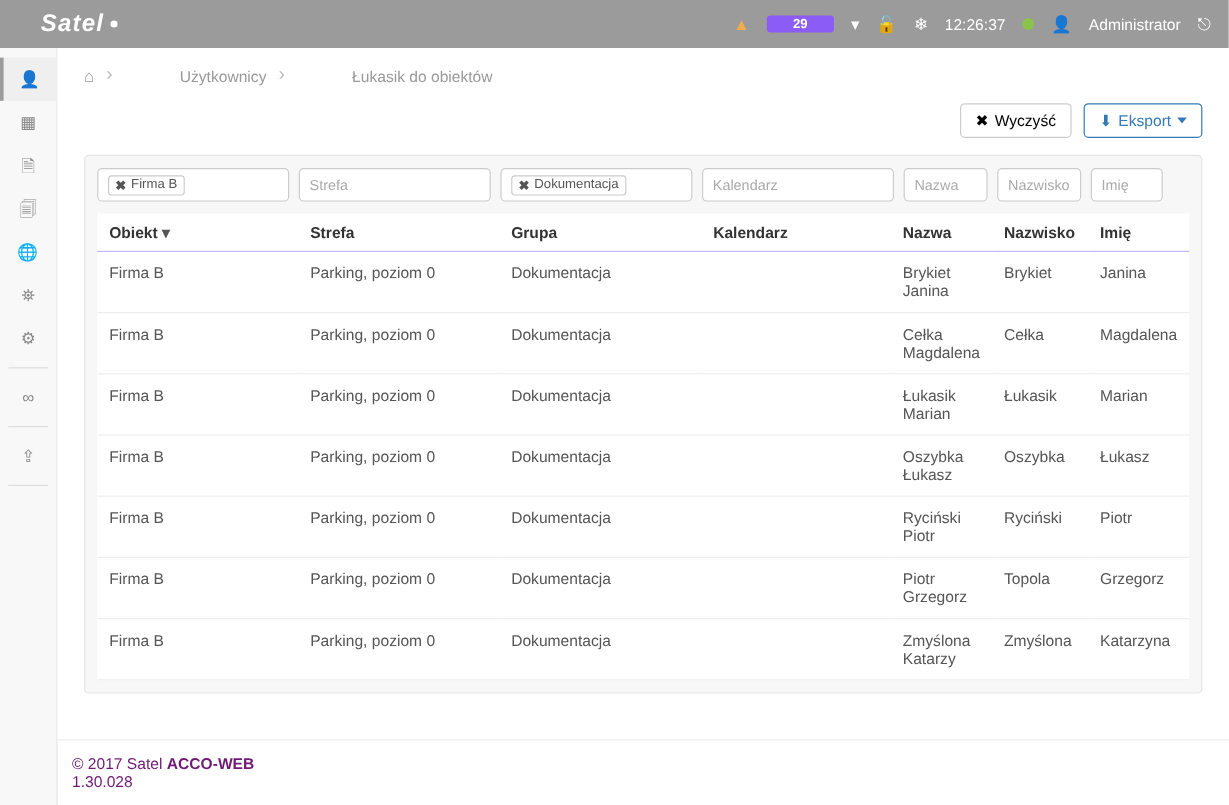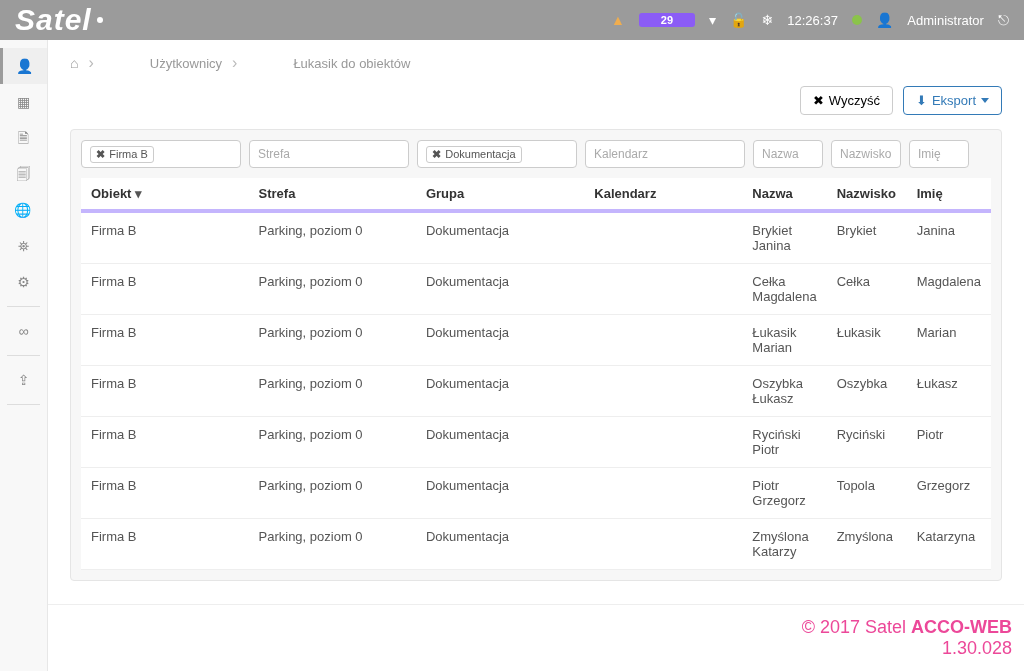--- a/index.html
+++ b/index.html
@@ -1,20 +1,20 @@
 <!DOCTYPE html>
 <html><head>
 <meta charset="utf-8">
 <style>
   * { box-sizing: border-box; margin:0; padding:0; }
   html,body { height:100%; font-family: "Helvetica Neue", Arial, sans-serif; font-size:13px; color:#333; background:#fff; }
   body { display:flex; flex-direction:column; }
 
   .topbar { height:40px; background:#9b9b9b; display:flex; align-items:center; padding:0 15px; color:#fff; }
-  .brand { font-family: Arial, sans-serif; font-size:30px; font-weight:bold; font-style:italic; letter-spacing:1px; display:flex; align-items:center; gap:3px; }
+  .brand { font-family: Arial, sans-serif; font-size:20px; font-weight:bold; font-style:italic; letter-spacing:1px; display:flex; align-items:center; gap:3px;margin-left:19px; }
   .brand .dot { width:6px; height:6px; border-radius:50%; background:#fff; display:inline-block; margin-left:2px; vertical-align:top;}
   .topbar-right { margin-left:auto; display:flex; align-items:center; gap:14px; }
   .badge-red { background:#8b5cf6; color:#fff; font-size:11px; padding:1px 22px; border-radius:3px; font-weight:bold; }
   .status-dot { width:10px; height:10px; border-radius:50%; background:#8BC34A; display:inline-block; }
 
   .body { flex:1; display:flex; min-height:0; }
   .sidebar { width:48px; background:#f8f8f8; border-right:1px solid #e7e7e7; display:flex; flex-direction:column; align-items:center; padding-top:8px; }
   .sidebar .sb-item { width:100%; height:36px; display:flex; align-items:center; justify-content:center; color:#888; cursor:pointer; }
   .sidebar .sb-item.active { border-left:3px solid #9b9b9b; color:#555; background:#efefef; }
   .sidebar .sep { width:70%; border:none; border-top:1px solid #ddd; margin:6px 0; }
@@ -35,26 +35,26 @@
 
   .filters { display:grid; grid-template-columns: 160px 160px 160px 160px 70px 70px 60px; gap:8px; margin-bottom:10px; }
   .filter-box { background:#fff; border:1px solid #ccc; border-radius:4px; height:28px; display:flex; align-items:center; padding:0 8px; font-size:12px; color:#777; }
   .filter-box.tag { color:#555; }
   .filter-box.tag .x { font-weight:bold; margin-right:4px; cursor:pointer; color:#555; font-size:11px;}
   .filter-box input { border:none; outline:none; width:100%; font-size:12px; color:#555; background:transparent; }
   .filter-box input::placeholder{ color:#aaa; }
   .tag-inner { font-size:11px; display:flex; align-items:center; border:1px solid #ccc; border-radius:3px; padding:1px 5px; background:#fff; color:#555;}
 
   table.data { width:100%; border-collapse:collapse; font-size:13px; background:#fff; }
-  table.data th { text-align:left; font-weight:bold; color:#333; padding:8px 10px; border-bottom:4px solid #c4b5fd; white-space:nowrap;}
+  table.data th { text-align:left; font-weight:bold; color:#333; padding:8px 10px; border-bottom:1px solid #c4b5fd; white-space:nowrap;}
   table.data th.sorted::after{ content:" ▾"; color:#555; }
   table.data td { padding:10px 10px; border-bottom:1px solid #eee; color:#555; vertical-align:top; }
   .results-info { color:#999; padding:14px 4px 4px; }
 
-  .footer { text-align:right; padding:12px; color:#ec4899; font-size:18px; border-top:1px solid #eee; }
+  .footer { text-align:left; padding:12px; color:#701a75; font-size:13px; border-top:1px solid #eee; }
   .footer .prod { font-weight:bold; }
 
   
   .u-ico { font-size:14px; line-height:1; }
   .warn { color:#f0ad4e; }
 </style>
 </head>
 <body>
 
 <div class="topbar">

